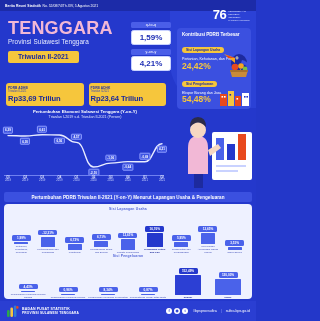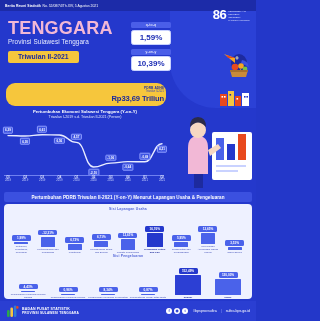--- a/index.html
+++ b/index.html
@@ -69,21 +69,21 @@
   .k-val { font-size: 8.5px; font-weight: bold; color: #f6c63c; line-height: 9px; margin-top: 0px; }
 
   
   .toucan { position: absolute; right: 4px; top: 47px; width: 30px; height: 28px; }
   .fruit { position: absolute; right: 6px; top: 62px; width: 22px; height: 16px; }
   .factory { position: absolute; right: 5px; top: 88px; width: 32px; height: 18px; }
 
   
   .pdrbrow { position: absolute; left: 6px; top: 83px; width: 160px; display: flex; gap: 5px; }
   .pdrbbox {
-    flex: 1; background: #f6c63c; border-radius: 9px; text-align: right; padding: 2.5px 2px 3px 2px;
+    flex: 1; background: #f6c63c; border-radius: 3px; text-align: left; padding: 2.5px 2px 3px 2px;
   }
   .pdrbbox .t1 { font-size: 3.2px; font-weight: bold; color: #24349f; letter-spacing: .1px; }
   .pdrbbox .t2 { font-size: 2.6px; color: #3c4bb5; margin-top: .3px; }
   .pdrbbox .t3 { font-size: 7.6px; font-weight: bold; color: #1c2a9b; margin-top: 1px; letter-spacing: -.1px; }
 
   
   .charthead { position: absolute; left: 0; top: 109px; width: 170px; text-align: center; }
   .charthead .l1 { font-size: 4.2px; font-weight: bold; color: #ffffff; letter-spacing: .05px; }
   .charthead .l2 { font-size: 3.6px; color: #dfe5ff; margin-top: .5px; }
 
@@ -168,39 +168,48 @@
 <div class="page">
 
   <div class="curvepanel"></div>
 
   <div class="topbar">
     <span class="brs">Berita Resmi Statistik</span>
     <span class="brsno">No. 52/08/74/Th.XIV, 5 Agustus 2021</span>
   </div>
 
   <div class="logo76">
-    <div class="num">86</div>
+    <div class="num">76</div>
     <div class="txt">
       KEMERDEKAAN<br>REPUBLIK<br>INDONESIA<br>TANGGUH TUMBUH
     </div>
   </div>
 
   <div class="headline">
     <div class="h-ekon">TENGGARA</div>
     <div class="h-prov">Provinsi Sulawesi Tenggara</div>
     <div class="h-tri">Triwulan II-2021</div>
   </div>
 
   <div class="statcol">
     <div class="stat-cap">q-to-q</div>
     <div class="stat-val">1,59%</div>
     <div class="stat-cap g2">y-on-y</div>
-    <div class="stat-val">10,39%</div>
-  </div>
-
+    <div class="stat-val">4,21%</div>
+  </div>
+
+  <div class="kontrib">
+    <h4>Kontribusi PDRB Terbesar</h4>
+    <div class="k-pill">Sisi Lapangan Usaha</div>
+    <div class="k-label">Pertanian, Kehutanan, dan Perikanan</div>
+    <div class="k-val">24,42%</div>
+    <div class="k-pill">Sisi Pengeluaran</div>
+    <div class="k-label">Ekspor Barang dan Jasa</div>
+    <div class="k-val">54,48%</div>
+  </div>
 
   <svg class="toucan" viewBox="0 0 30 28">
     <ellipse cx="17" cy="16" rx="8" ry="9" fill="#1d2a9e"></ellipse>
     <path d="M13 11 L2 7 L13 16 Z" fill="#f5a623"></path>
     <path d="M13 11 L4 8 L6 11 Z" fill="#e8491d"></path>
     <circle cx="15" cy="11" r="1.4" fill="#fff"></circle>
     <circle cx="15" cy="11" r="0.7" fill="#111"></circle>
     <path d="M18 22 q4 4 8 3 q-3 2 -8 1 Z" fill="#f5c542"></path>
     <path d="M20 13 q6 1 7 7 q-5 -2 -8 -4 Z" fill="#3b50e0"></path>
   </svg>
@@ -224,20 +233,25 @@
     <rect x="17.5" y="10" width="1.6" height="1.6" fill="#fff"></rect>
     <rect x="25" y="8" width="1.6" height="1.6" fill="#2438cc"></rect>
     <rect x="27.4" y="8" width="1.6" height="1.6" fill="#2438cc"></rect>
   </svg>
 
   <div class="pdrbrow">
     <div class="pdrbbox">
       <div class="t1">PDRB ADHB</div>
       <div class="t2">Triwulan II-2021</div>
       <div class="t3">Rp33,69 Triliun</div>
+    </div>
+    <div class="pdrbbox">
+      <div class="t1">PDRB ADHK</div>
+      <div class="t2">Triwulan II-2021</div>
+      <div class="t3">Rp23,64 Triliun</div>
     </div>
   </div>
 
   <div class="charthead">
     <div class="l1">Pertumbuhan Ekonomi Sulawesi Tenggara (Y-on-Y)</div>
     <div class="l2">Triwulan I-2019 s.d. Triwulan II-2021 (Persen)</div>
   </div>
 
   <div class="chartarea">
     <svg id="chart-svg" width="166" height="58" viewBox="0 0 166 58">

